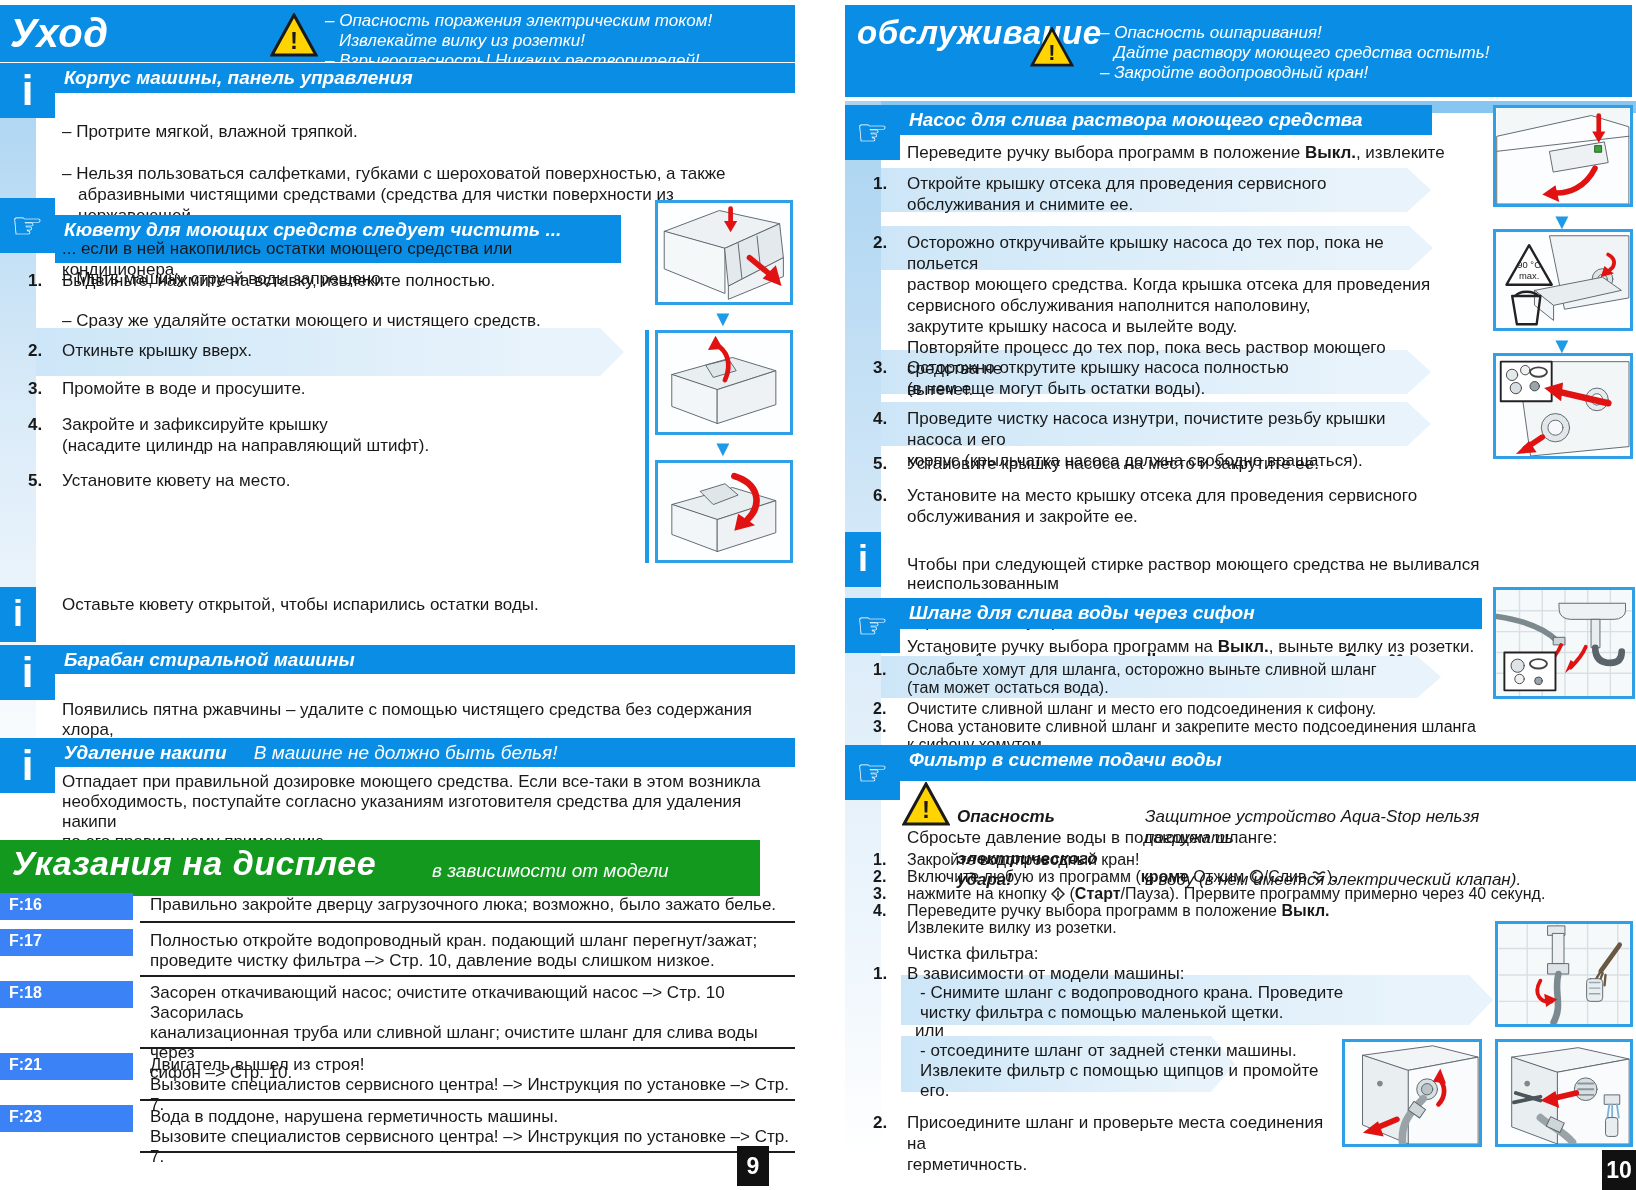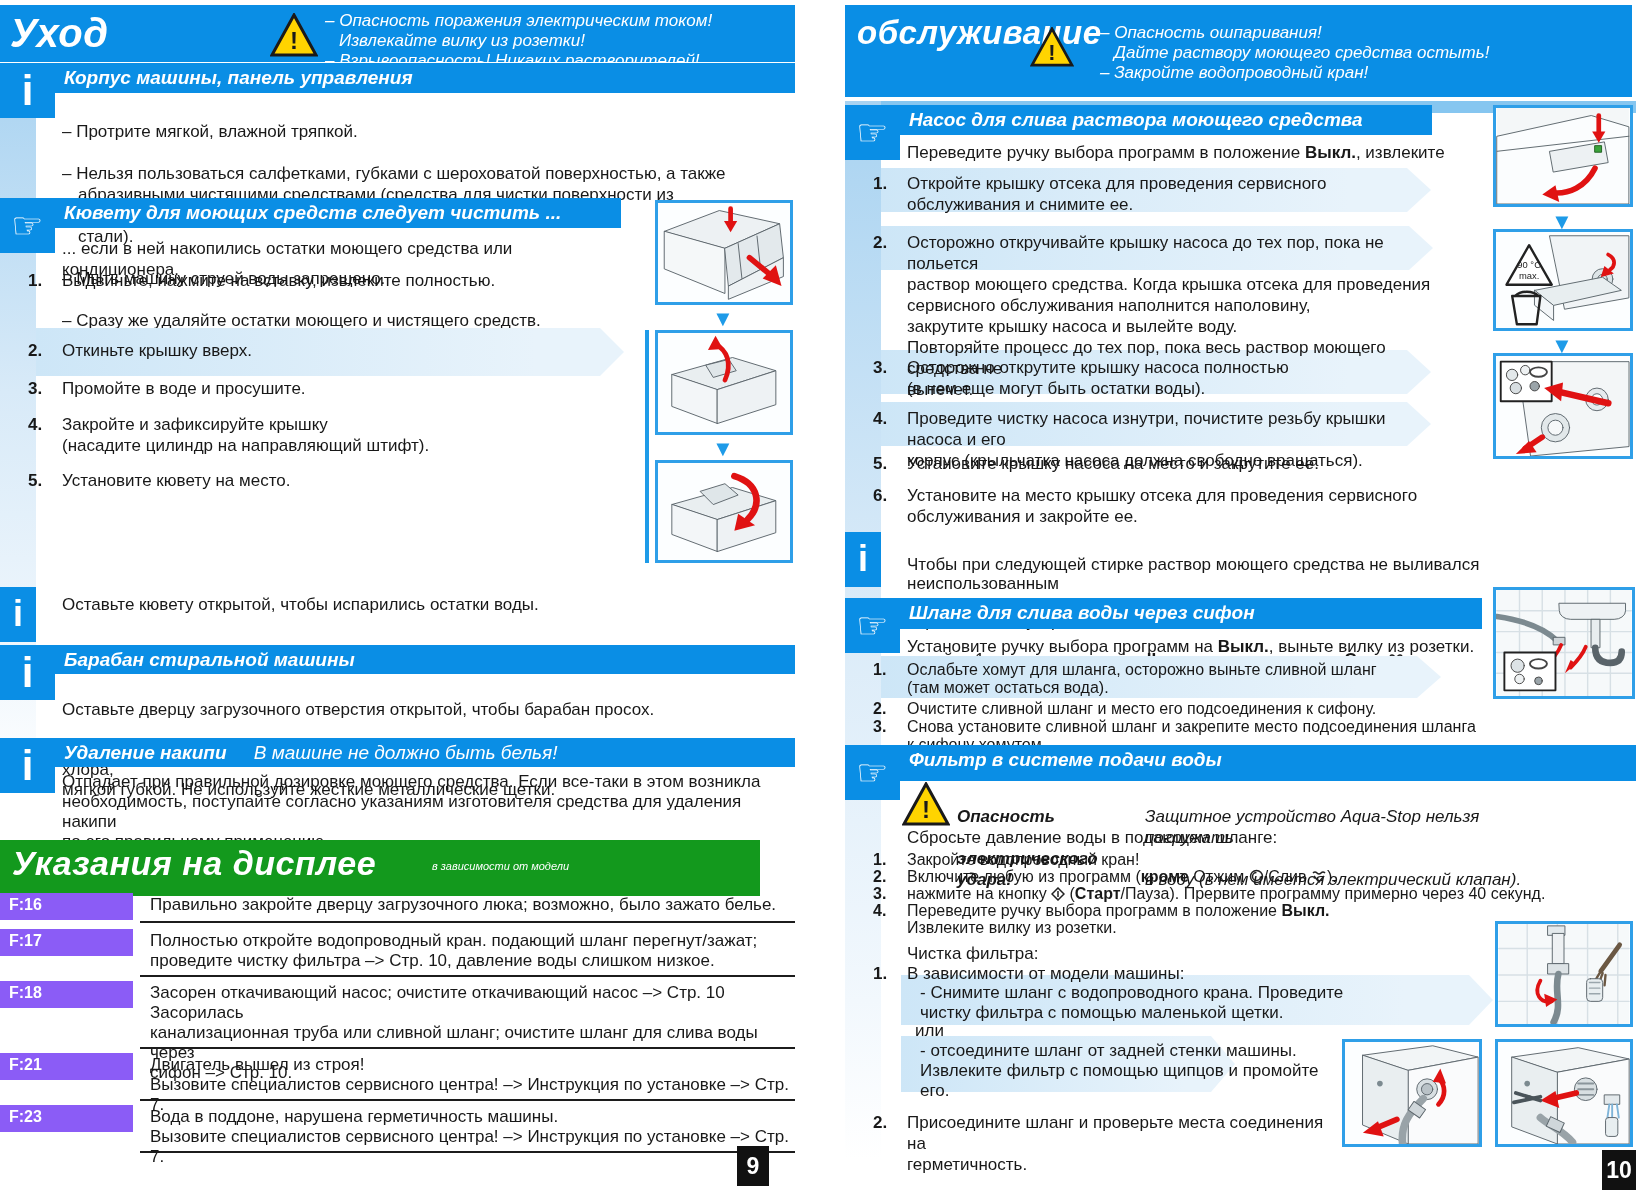--- a/index.html
+++ b/index.html
@@ -22,21 +22,21 @@
   .b { font-weight:bold; }
   .it { font-style:italic; }
   .hang { padding-left:16px; text-indent:-16px; }
   .band { position:absolute; background:linear-gradient(90deg,#cde6f7 0%,#e8f3fb 85%);
           clip-path:polygon(0 0,calc(100% - 24px) 0,100% 50%,calc(100% - 24px) 100%,0 100%); }
   .imgbox { position:absolute; border:3px solid #2f9fe8; background:#fcfeff; overflow:hidden; }
   .tridown { position:absolute; color:#1e9be8; font-size:22px; line-height:1; }
   .warnlines { position:absolute; color:#fff; font-style:italic; font-size:17px; line-height:20px; }
   .warnlines .ind { padding-left:14px; }
   .greenbar { position:absolute; background:#13991d; color:#fff; }
-  .codebox { position:absolute; background:#8b5cf6; color:#fff; font-weight:bold; font-size:16px; width:133px; height:27px; padding:3px 0 0 9px; }
+  .codebox { position:absolute; background:#3b82f6; color:#fff; font-weight:bold; font-size:16px; width:133px; height:27px; padding:3px 0 0 9px; }
   .rowtext { position:absolute; left:150px; width:645px; font-size:17px; line-height:20px; white-space:pre-line; }
   .rule { position:absolute; left:140px; width:655px; height:2px; background:#1c1c1c; }
   .pagenum { position:absolute; background:#111; color:#fff; font-weight:bold; font-size:23px; display:flex; align-items:center; justify-content:center; }
   .ico { display:inline-block; vertical-align:-2px; }
   svg.ill { display:block; width:100%; height:100%; }
   svg.ill * { stroke-linecap:round; stroke-linejoin:round; }
 </style>
 </head>
 <body>
 
@@ -68,21 +68,21 @@
     <div class="hang">– Нельзя пользоваться салфетками, губками с шероховатой поверхностью, а также
 абразивными чистящими средствами (средства для чистки поверхности из нержавеющей
 стали).</div>
     <div class="hang">– Мыть машину струей воды запрещено.</div>
     <div class="hang">– Сразу же удаляйте остатки моющего и чистящего средств.</div>
   </div>
 
   <div class="iconbox" style="left:0;top:198px;width:55px;height:55px">
       <span class="handglyph">☞</span>
     </div>
-  <div class="secbar" style="left:55px;top:198px;width:566px;height:30px">Кювету для моющих средств следует чистить ...</div>
+  <div class="secbar" style="left:55px;top:215px;width:566px;height:48px">Кювету для моющих средств следует чистить ...</div>
   <div class="txt" style="left:62px;top:238px;width:545px">... если в ней накопились остатки моющего средства или кондиционера.</div>
 
   <div class="band" style="left:36px;top:328px;width:588px;height:48px"></div>
 
   <div class="srow" style="left:28px;top:270px;width:590px">
       <span class="n">1.</span>
       <span class="t">Выдвиньте, нажмите на вставку, извлеките полностью.</span>
     </div>
   <div class="srow" style="left:28px;top:340px;width:590px">
       <span class="n">2.</span>
@@ -143,39 +143,38 @@
   <div class="iconbox" style="left:0;top:587px;width:36px;height:55px">
       <span class="iglyph" style="font-size:36px">i</span>
     </div>
   <div class="txt" style="left:62px;top:594px;width:700px">Оставьте кювету открытой, чтобы испарились остатки воды.</div>
 
   <div class="iconbox" style="left:0;top:645px;width:55px;height:55px">
       <span class="iglyph">i</span>
     </div>
   <div class="secbar" style="left:55px;top:645px;width:740px;height:29px">Барабан стиральной машины</div>
   <div class="txt" style="left:62px;top:680px;width:720px;line-height:20px">
-    <div>Оставьте дверцу загрузочного отверстия открытой, чтобы барабан просох.</div>
     <div>Появились пятна ржавчины – удалите с помощью чистящего средства без содержания хлора,
 мягкой губкой. Не используйте жесткие металлические щетки.</div>
   </div>
 
   <div class="iconbox" style="left:0;top:738px;width:55px;height:55px">
       <span class="iglyph">i</span>
     </div>
   <div class="secbar" style="left:55px;top:738px;width:740px;height:29px">
     <span>Удаление накипи</span>
     <span style="font-weight:normal;margin-left:22px">В машине не должно быть белья!</span>
   </div>
   <div class="txt" style="left:62px;top:772px;width:720px;line-height:20px">Отпадает при правильной дозировке моющего средства. Если все-таки в этом возникла
 необходимость, поступайте согласно указаниям изготовителя средства для удаления накипи
 по его правильному применению.</div>
 
   <div class="greenbar" style="left:0;top:840px;width:760px;height:56px">
     <span class="pgtitle abs" style="left:12px;top:4px;font-size:34px">Указания на дисплее</span>
-    <span class="abs it" style="left:432px;top:20px;font-size:11px">в зависимости от модели</span>
+    <span class="abs it" style="left:432px;top:20px;font-size:19px">в зависимости от модели</span>
   </div>
 
   <div class="codebox" style="left:0;top:893px">F:16</div>
   <div class="rowtext" style="top:895px">Правильно закройте дверцу загрузочного люка; возможно, было зажато белье.</div>
   <div class="rule" style="top:921px"></div>
 
   <div class="codebox" style="left:0;top:929px">F:17</div>
   <div class="rowtext" style="top:931px">Полностью откройте водопроводный кран. подающий шланг перегнут/зажат;
 проведите чистку фильтра –&gt; Стр. 10, давление воды слишком низкое.</div>
   <div class="rule" style="top:975px"></div>

